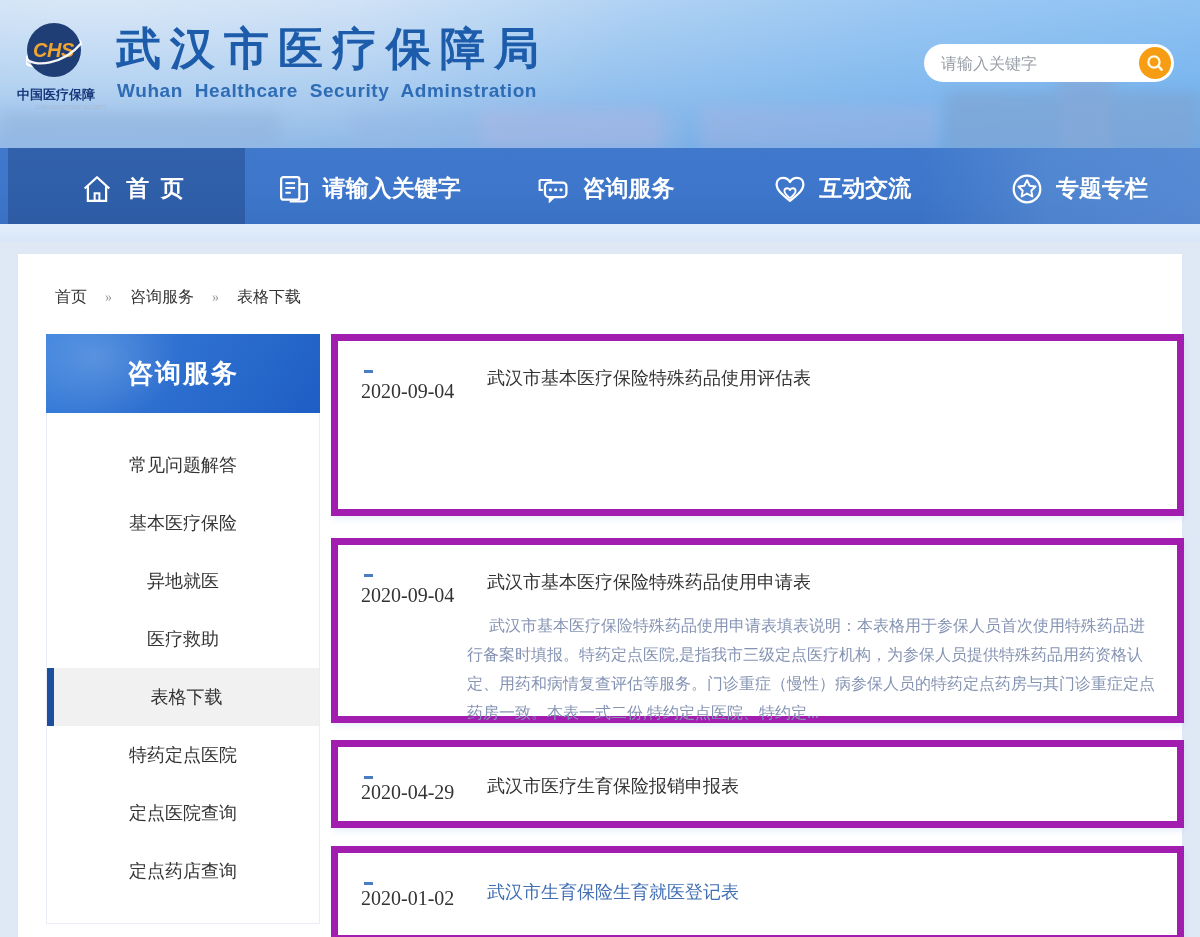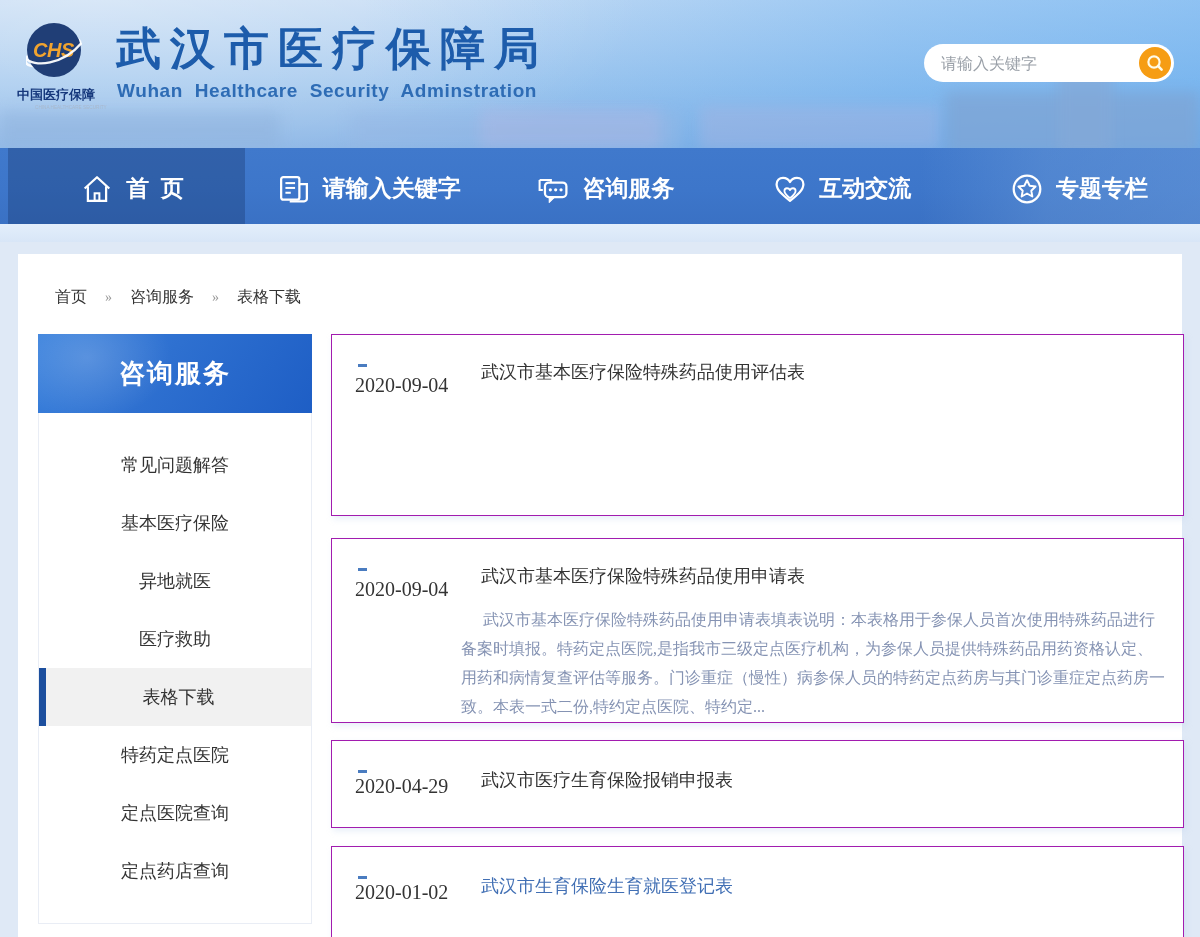--- a/index.html
+++ b/index.html
@@ -52,35 +52,35 @@
 .nav .ic { margin-right:14px; display:flex; }
 .nav .tx { color:#fff; font-size:23px; font-weight:bold; letter-spacing:0; }
 
 
 .page { position:relative; width:1164px; margin:12px auto; background:#fff; min-height:695px;font-family:Liberation Serif, serif; }
 .crumb { padding:33px 0 0 37px; font-size:16px; color:#333; height:80px; }
 .crumb .sep { color:#999; margin:0 14px; font-size:14px; }
 .main { position:relative; }
 
 
-.side { position:absolute; left:20px; top:0; width:274px; height:590px;
+.side { position:absolute; left:28px; top:0; width:274px; height:590px;
   background:#fff; border:1px solid #e9edf5; }
 .sidehead { position:relative; width:274px; height:79px; margin:-1px 0 0 -1px;
   background:linear-gradient(125deg, #3b82dd 0%, #2e70d0 45%, #1e5ec5 100%);
   display:flex; align-items:center; justify-content:center; }
 .sidehead span { color:#fff; font-size:26px; font-weight:bold; letter-spacing:2px; }
 .sidehead::before { content:""; position:absolute; left:0; top:0; width:100%; height:100%;
   background:radial-gradient(120px 90px at 18% 30%, rgba(255,255,255,.18), rgba(255,255,255,0) 70%); }
 .smenu { list-style:none; padding:23px 0 24px 0; }
 .smenu li { height:58px; line-height:58px; text-align:center; font-size:18px; color:#333; }
 .smenu li.cur { background:#f1f1f1; border-left:7px solid #1c4f9e; }
 
 
 .content { margin-left:313px; width:853px; }
-.card { position:relative; background:#fff; border:1px solid #a21caf;
+.card { position:relative; background:#fff; border:7px solid #a21caf;
   box-shadow:2px 3px 6px rgba(190,210,235,.35); }
 .card.c1 { height:182px; margin-bottom:22px; }
 .card.c2 { height:185px; margin-bottom:17px; }
 .card.c3 { height:88px;  margin-bottom:18px; }
 .card.c4 { height:96px; }
 .card .dash { position:absolute; left:26px; top:29px; width:9px; height:3px; background:#4a7cc0; }
 .card .date { position:absolute; left:23px; top:39px; font-size:20px; color:#333; }
 .card .body { margin:25px 18px 0 129px; }
 .card .title { font-size:18px; color:#333; text-indent:20px; }
 .card .title.blue { color:#416fb4; }

